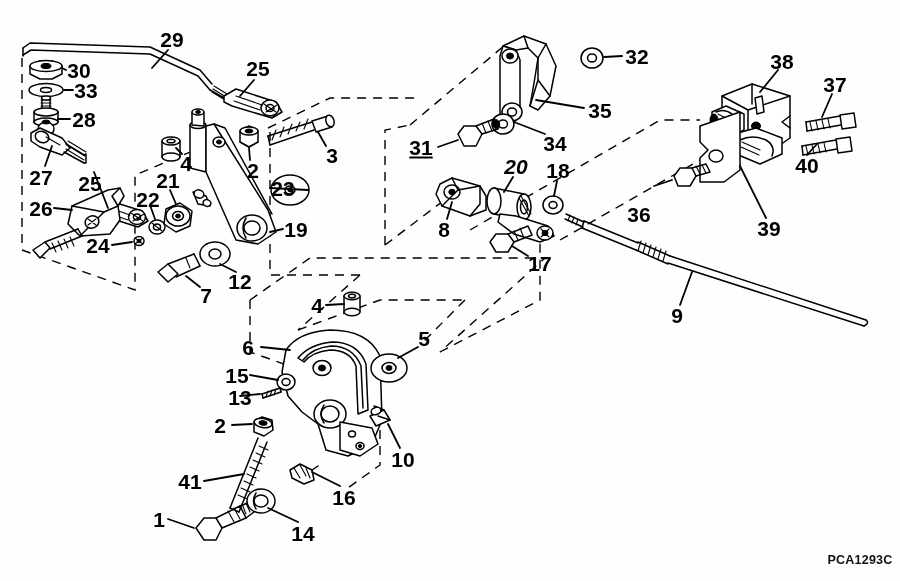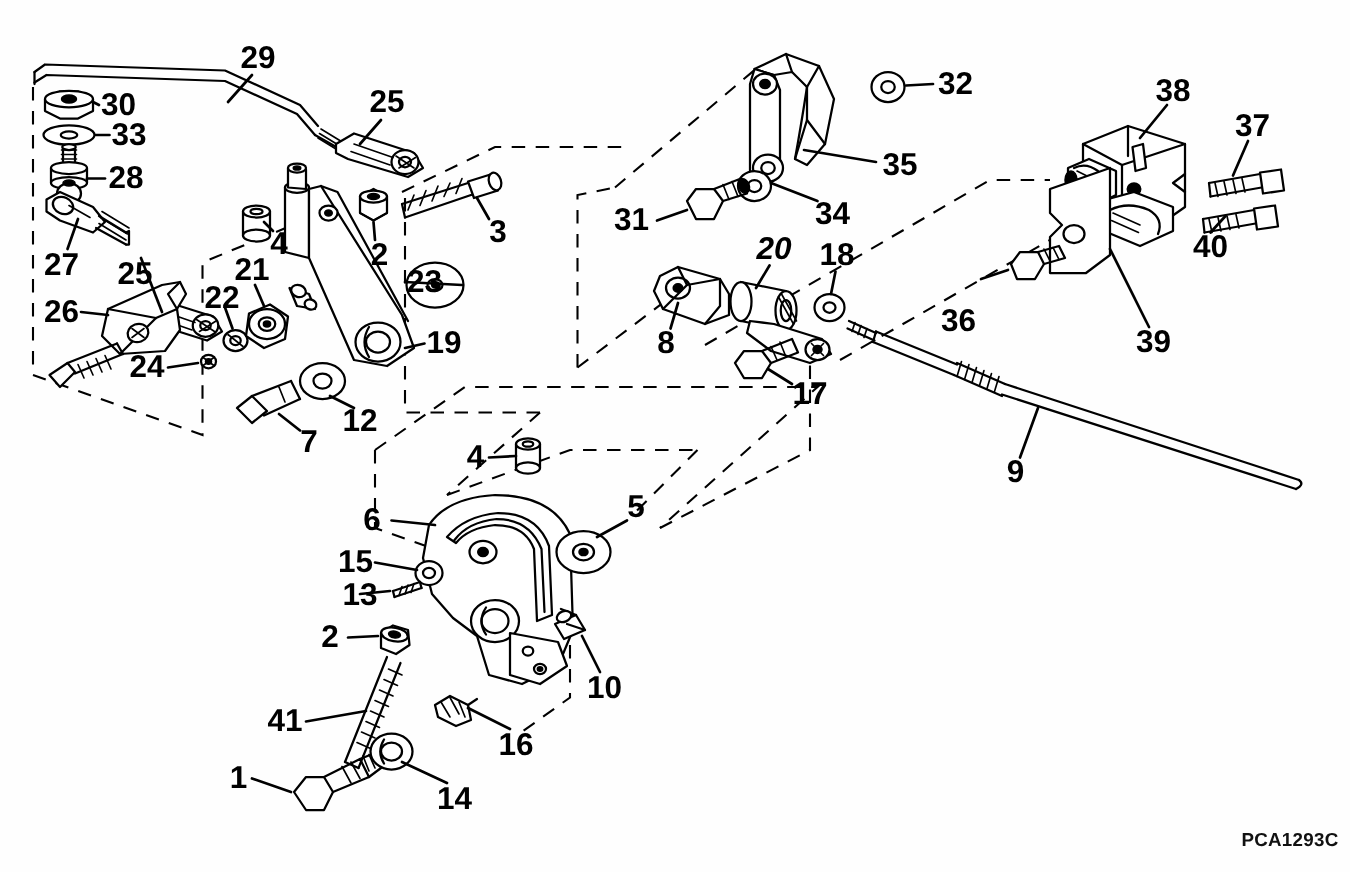--- a/index.html
+++ b/index.html
@@ -509,21 +509,21 @@
   <div class="lbl" style="left:240px;top:397px;">13</div>
   <div class="lbl" style="left:220px;top:425px;">2</div>
   <div class="lbl" style="left:403px;top:459px;">10</div>
   <div class="lbl" style="left:190px;top:481px;">41</div>
   <div class="lbl" style="left:344px;top:497px;">16</div>
   <div class="lbl" style="left:159px;top:519px;">1</div>
   <div class="lbl" style="left:303px;top:533px;">14</div>
   <div class="lbl" style="left:637px;top:56px;">32</div>
   <div class="lbl" style="left:600px;top:110px;">35</div>
   <div class="lbl" style="left:555px;top:143px;">34</div>
-  <div class="lbl" style="left:421px;top:147px;">31</div>
+  <div class="lbl" style="left:421px;top:147px;text-decoration:underline;">31</div>
   <div class="lbl" style="left:516px;top:166px;font-style:italic;">20</div>
   <div class="lbl" style="left:558px;top:170px;">18</div>
   <div class="lbl" style="left:444px;top:229px;">8</div>
   <div class="lbl" style="left:540px;top:263px;">17</div>
   <div class="lbl" style="left:677px;top:315px;">9</div>
   <div class="lbl" style="left:782px;top:61px;">38</div>
   <div class="lbl" style="left:835px;top:84px;">37</div>
   <div class="lbl" style="left:639px;top:170px;margin-top:44px;">36</div>
   <div class="lbl" style="left:807px;top:165px;">40</div>
   <div class="lbl" style="left:769px;top:228px;">39</div>

